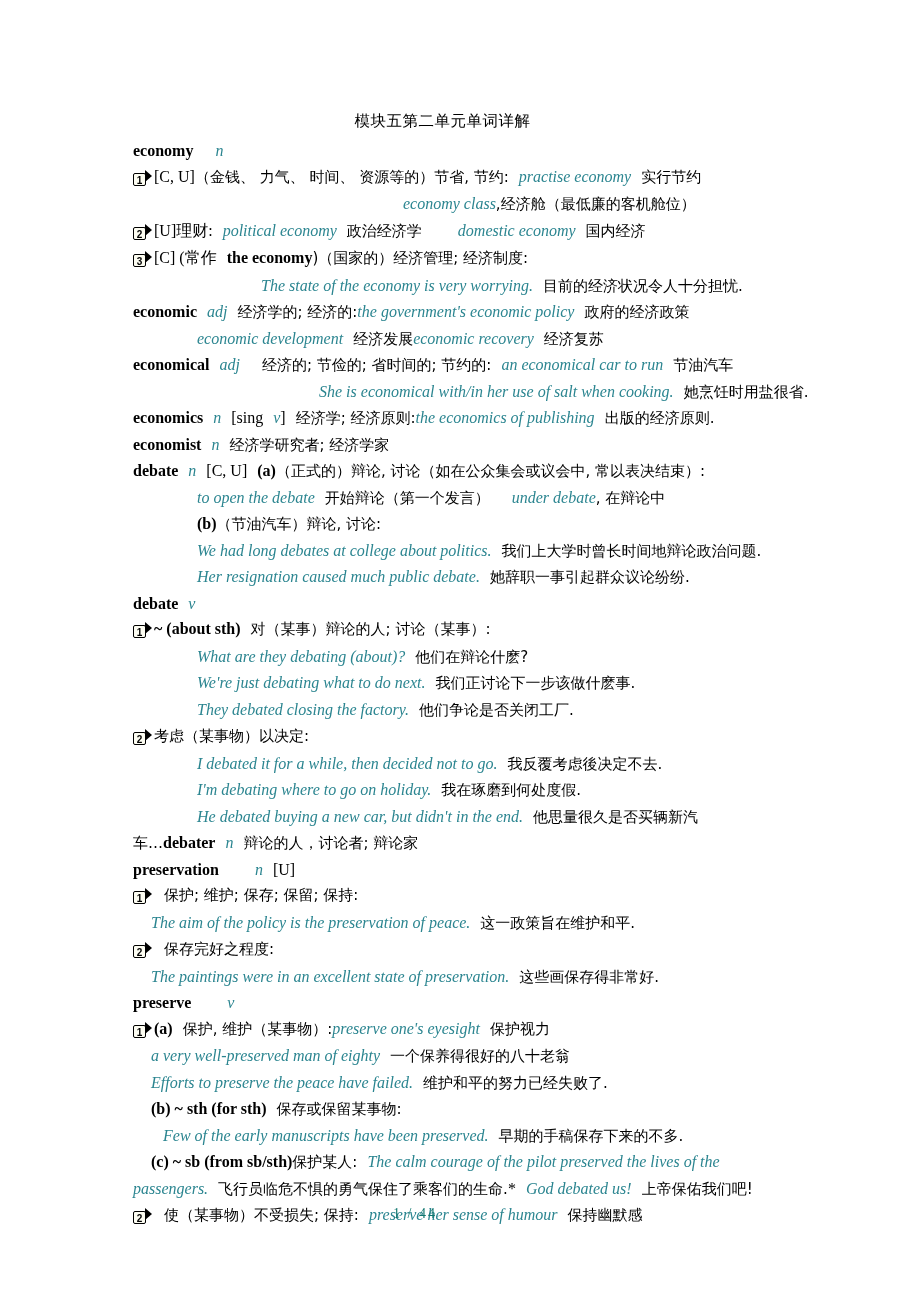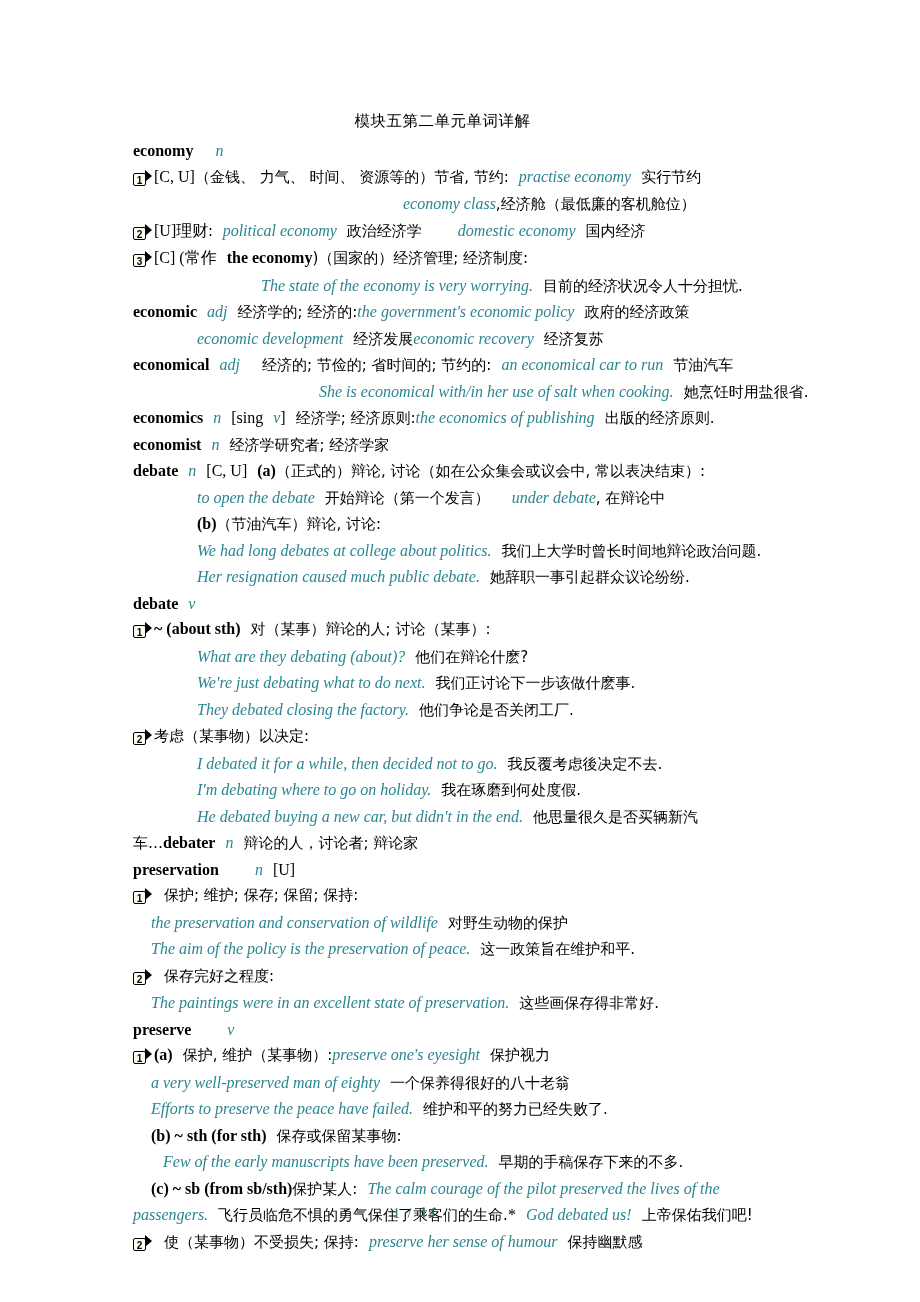--- a/index.html
+++ b/index.html
@@ -240,23 +240,20 @@
   </div>
 
   <div class="line ind-0">
     <span class="hw">preservation</span><span class="sp-xl"></span><span class="pos">n</span><span class="sp"></span><span class="blk">[U]</span>
   </div>
 
   <div class="line ind-0">
     <span class="numbox"><span class="bx">1</span><span class="tri"></span></span><span class="sp"></span><span class="cn">保护; 维护; 保存; 保留; 保持:</span>
   </div>
 
-  <div class="line ind-1">
-    <span class="en">the preservation and conservation of wildlife</span><span class="sp"></span><span class="cn">对野生动物的保护</span>
-  </div>
 
   <div class="line ind-1">
     <span class="en">The aim of the policy is the preservation of peace.</span><span class="sp"></span><span class="cn">这一政策旨在维护和平.</span>
   </div>
 
   <div class="line ind-0">
     <span class="numbox"><span class="bx">2</span><span class="tri"></span></span><span class="sp"></span><span class="cn">保存完好之程度:</span>
   </div>
 
   <div class="line ind-1">

